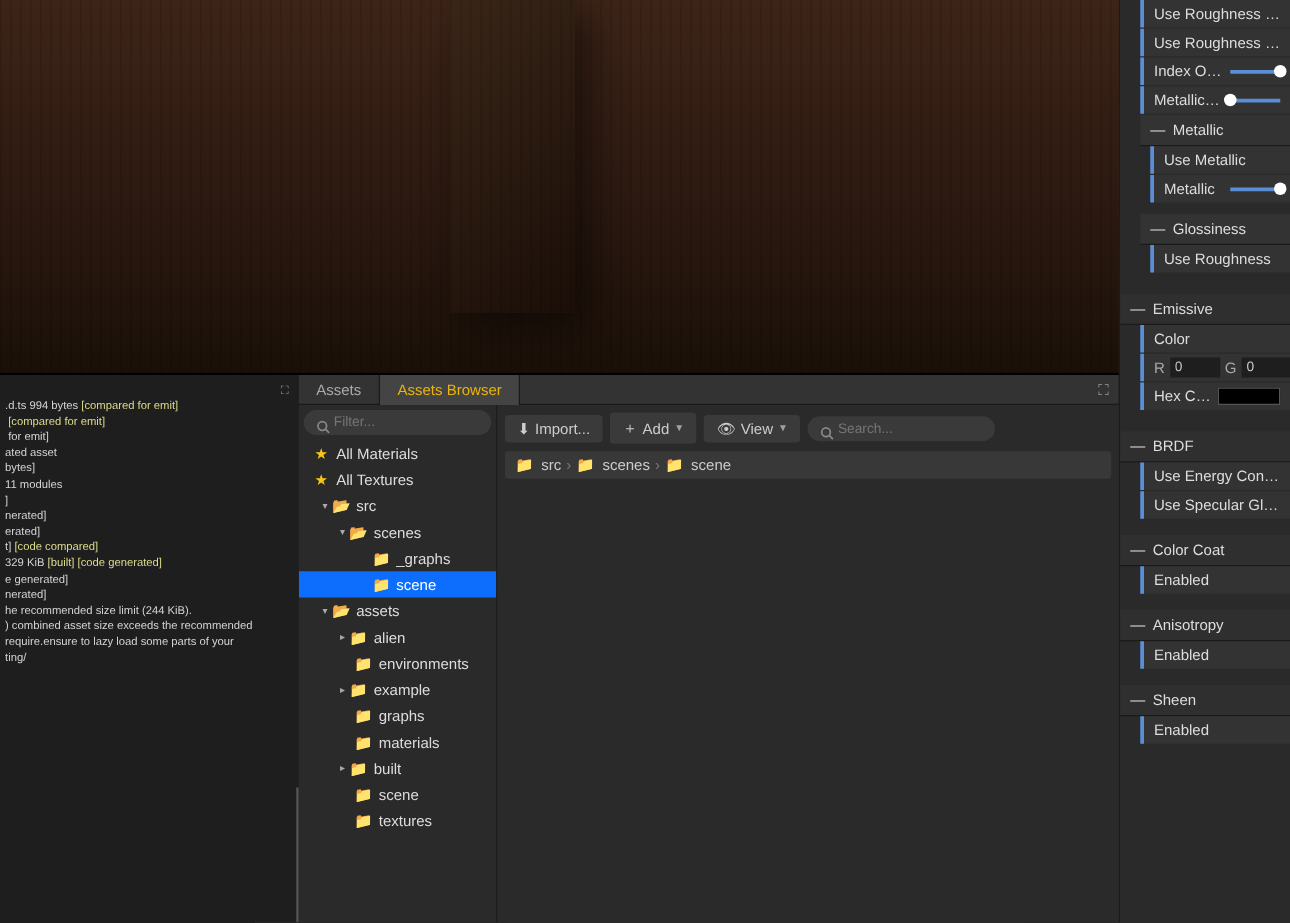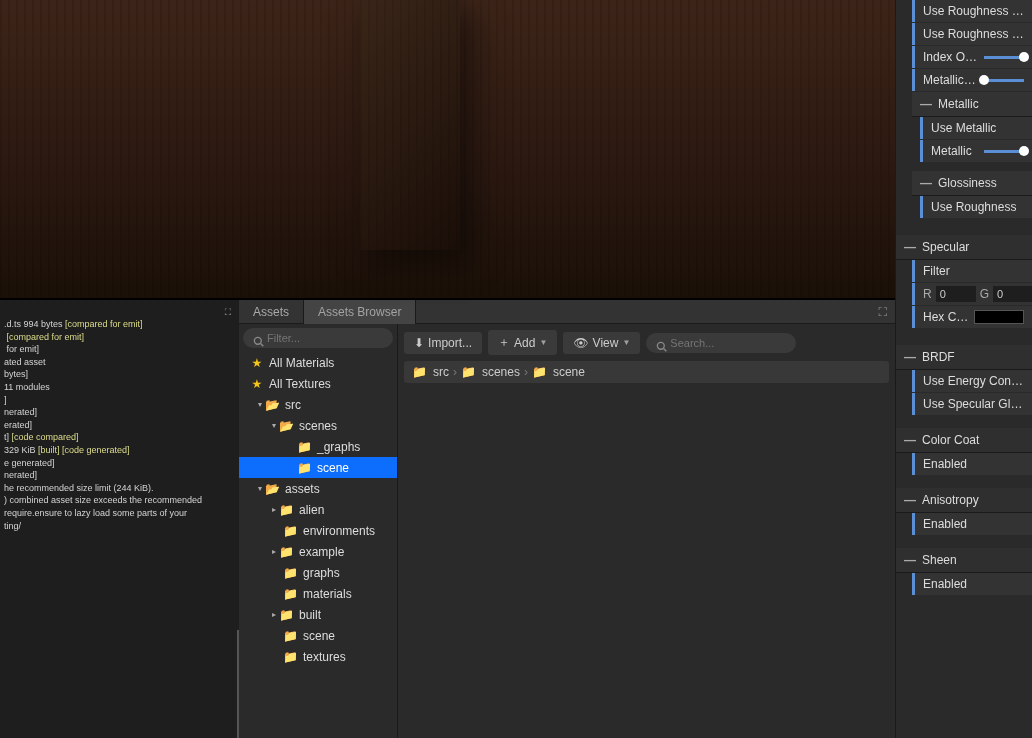--- a/index.html
+++ b/index.html
@@ -11,21 +11,21 @@
 .viewport::after { content: ""; position: absolute; inset: 0; background: repeating-linear-gradient(90deg, rgba(0,0,0,0.1) 0px, rgba(0,0,0,0.1) 2px, transparent 2px, transparent 8px); }
 .lower { display: flex; height: 438px; }
 .console { width: 239px; background: #1e1e1e; position: relative; font-family: "Menlo", "Consolas", monospace; font-size: 9px; line-height: 1.4; padding: 18px 4px 4px 4px; overflow: hidden; }
 .console .expand-icon { position: absolute; top: 6px; right: 8px; color: #999; }
 .console .line { white-space: pre; color: #d4d4d4; }
 .console .y { color: #dcdc8b; }
 .console-border { position: absolute; right: 0; top: 330px; bottom: 0; width: 2px; background: #555; }
 .assets-panel { flex: 1; background: #2a2a2a; display: flex; flex-direction: column; }
 .tabs { display: flex; background: #333; height: 24px; align-items: center; border-bottom: 1px solid #1a1a1a; }
 .tab { padding: 0 14px; height: 24px; display: flex; align-items: center; color: #aaa; font-size: 12px; cursor: pointer; border-right: 1px solid #1a1a1a; }
-.tab.active { background: #444; color: #a3a3a3; }
+.tab.active { background: #444; color: #eab308; }
 .assets-body { display: flex; flex: 1; }
 .tree-col { width: 159px; background: #2a2a2a; display: flex; flex-direction: column; border-right: 1px solid #1a1a1a; }
 .filter-row { padding: 4px; }
 .filter-input { width: 100%; background: #3a3a3a; border: none; border-radius: 10px; padding: 4px 8px 4px 24px; color: #ccc; font-size: 11px; }
 .filter-wrap { position: relative; }
 .filter-wrap .search-ico { position: absolute; left: 10px; top: 6px; color: #888; }
 .tree { flex: 1; overflow: auto; }
 .tree-item { display: flex; align-items: center; height: 21px; padding-left: 6px; cursor: pointer; font-size: 12px; color: #ddd; }
 .tree-item.selected { background: #0d6efd; color: #fff; }
 .tree-item .chev { width: 10px; text-align: center; color: #aaa; font-size: 8px; }
@@ -271,24 +271,24 @@
     <div class="section-hdr sub">
         <span class="minus">—</span>
         <span>Glossiness</span>
       </div>
     <div class="prop-row i2">
         <span class="label">Use Roughness</span>
       </div>
     <div style="height:16px"></div>
     <div class="section-hdr">
         <span class="minus">—</span>
-        <span>Specular</span>
-      </div>
-    <div class="prop-row i">
-        <span class="label">Filter</span>
+        <span>Emissive</span>
+      </div>
+    <div class="prop-row i">
+        <span class="label">Color</span>
       </div>
     <div class="prop-row i">
       <div class="color-field">
         <span class="ch">R</span>
         <input class="num-input" value="0" style="">
         <span class="ch">G</span>
         <input class="num-input" value="0" style="">
       </div>
     </div>
     <div class="prop-row i">

